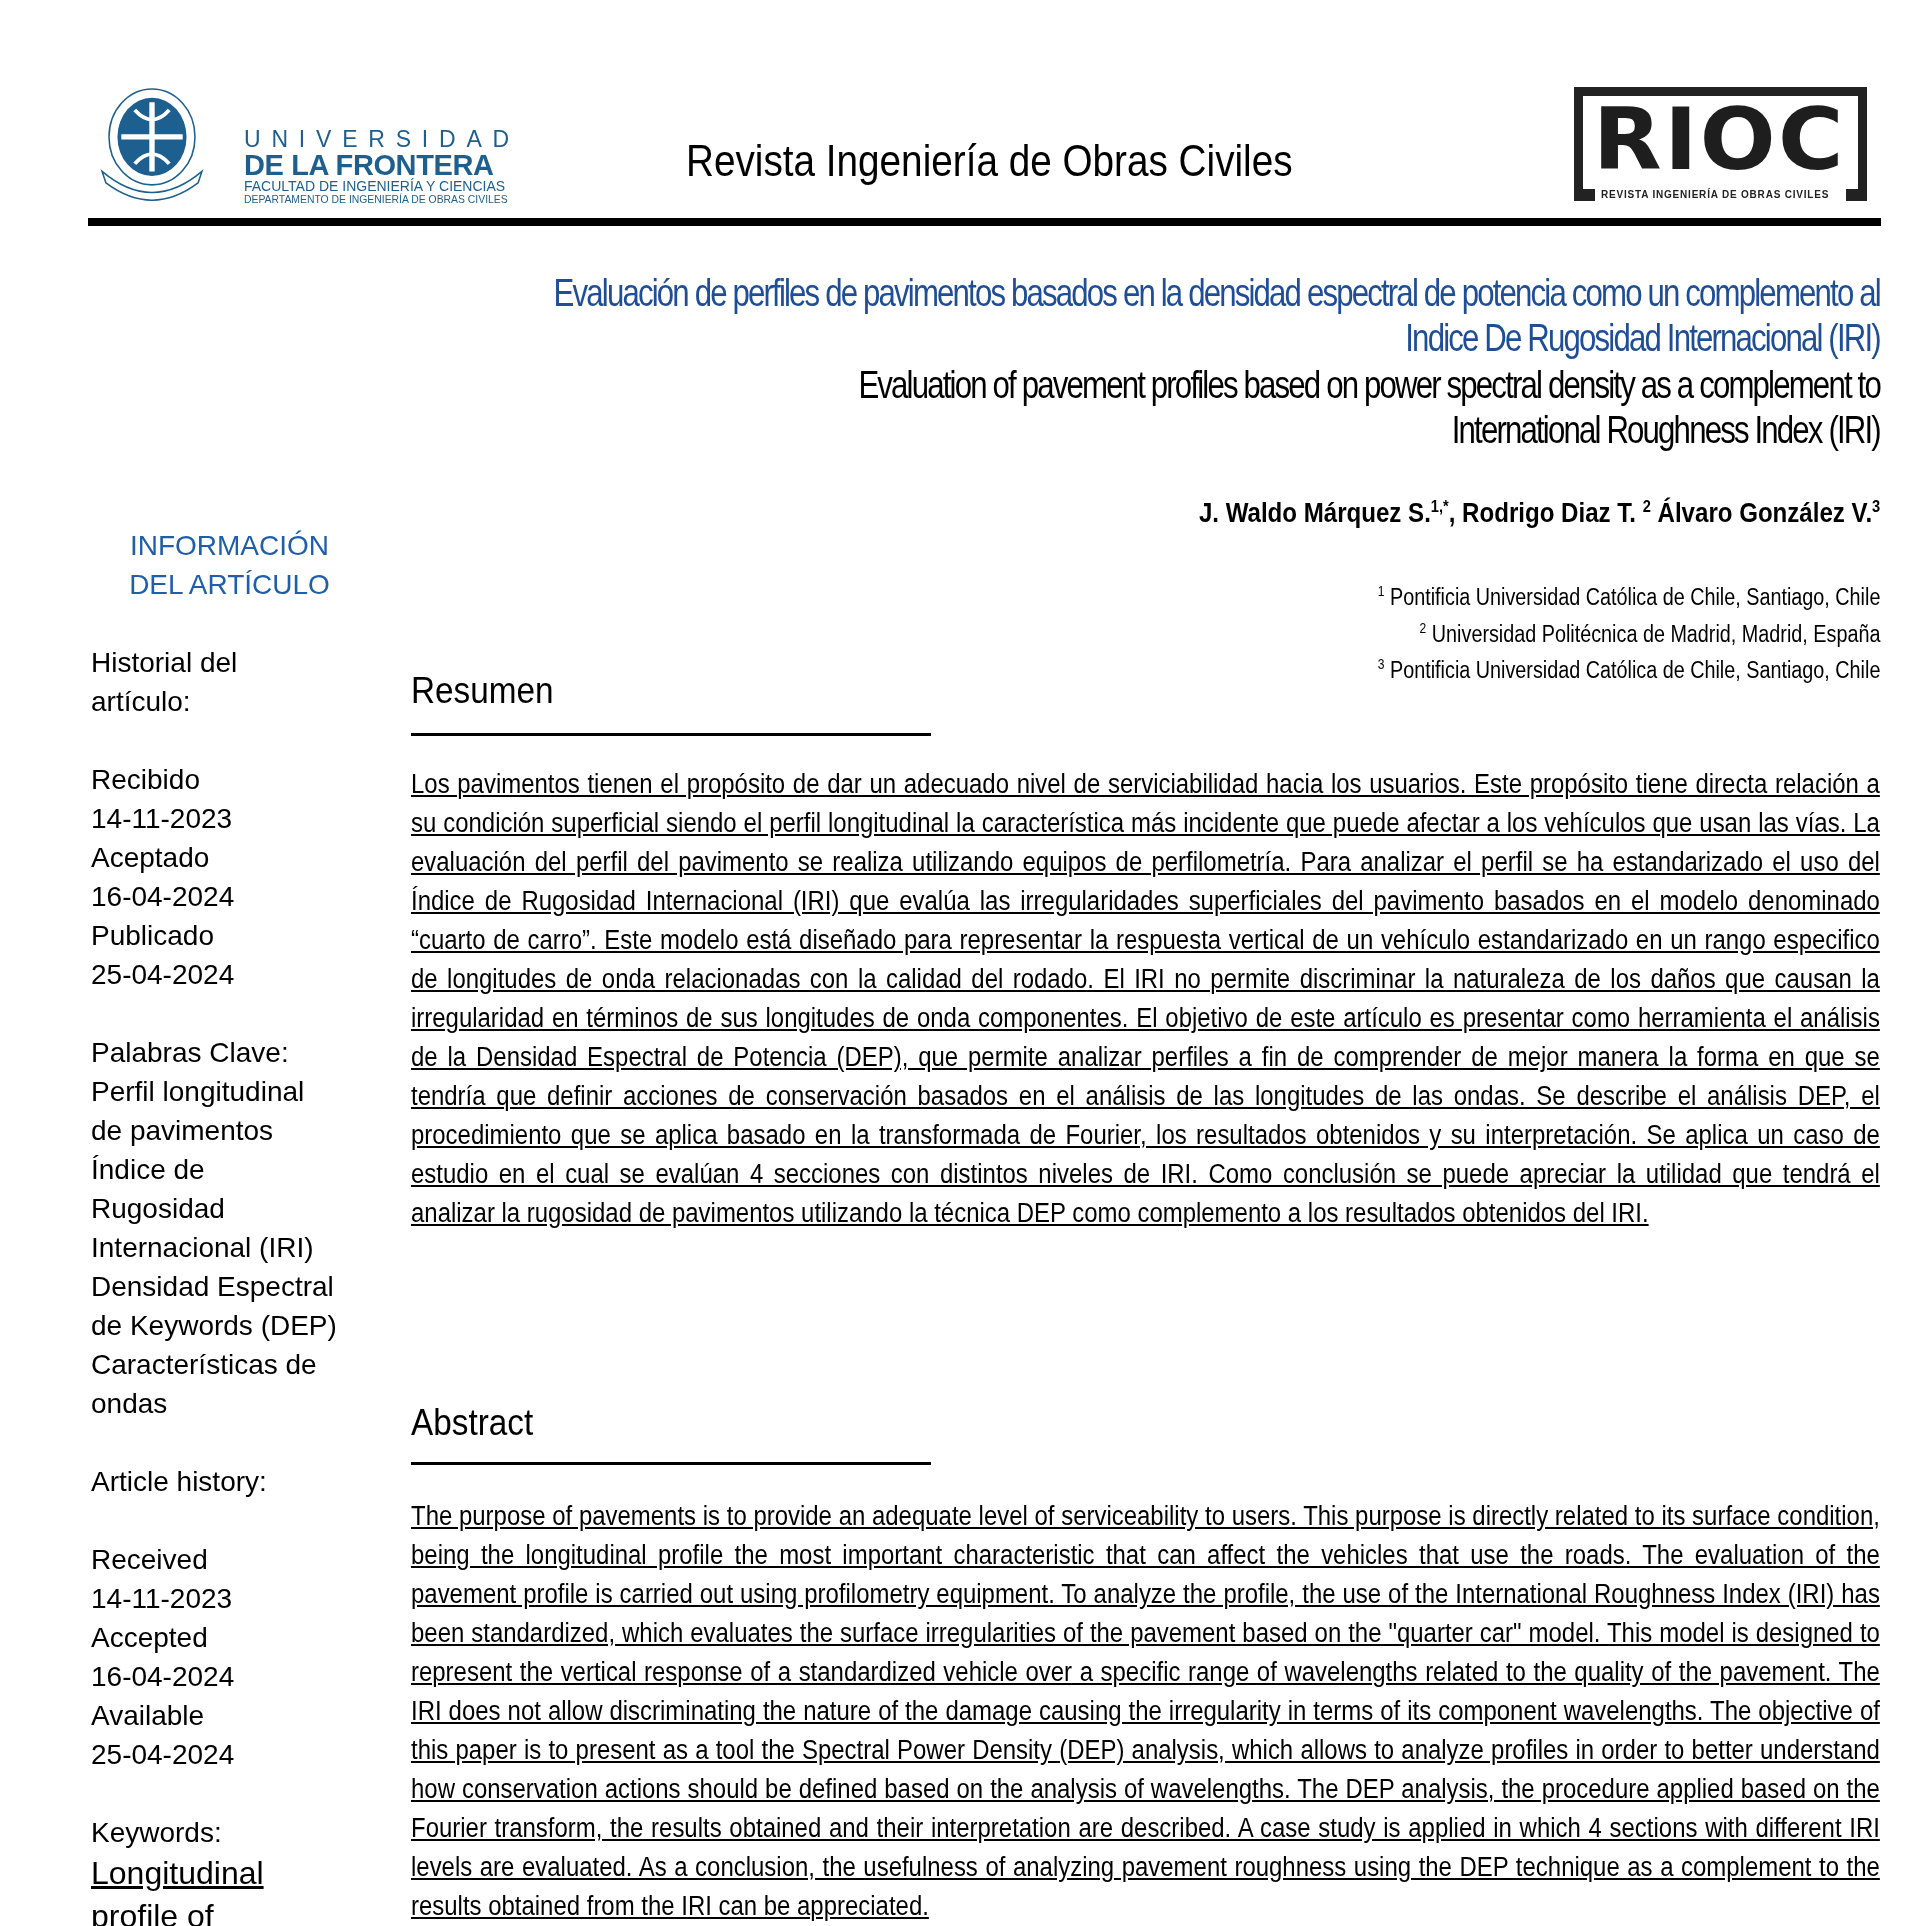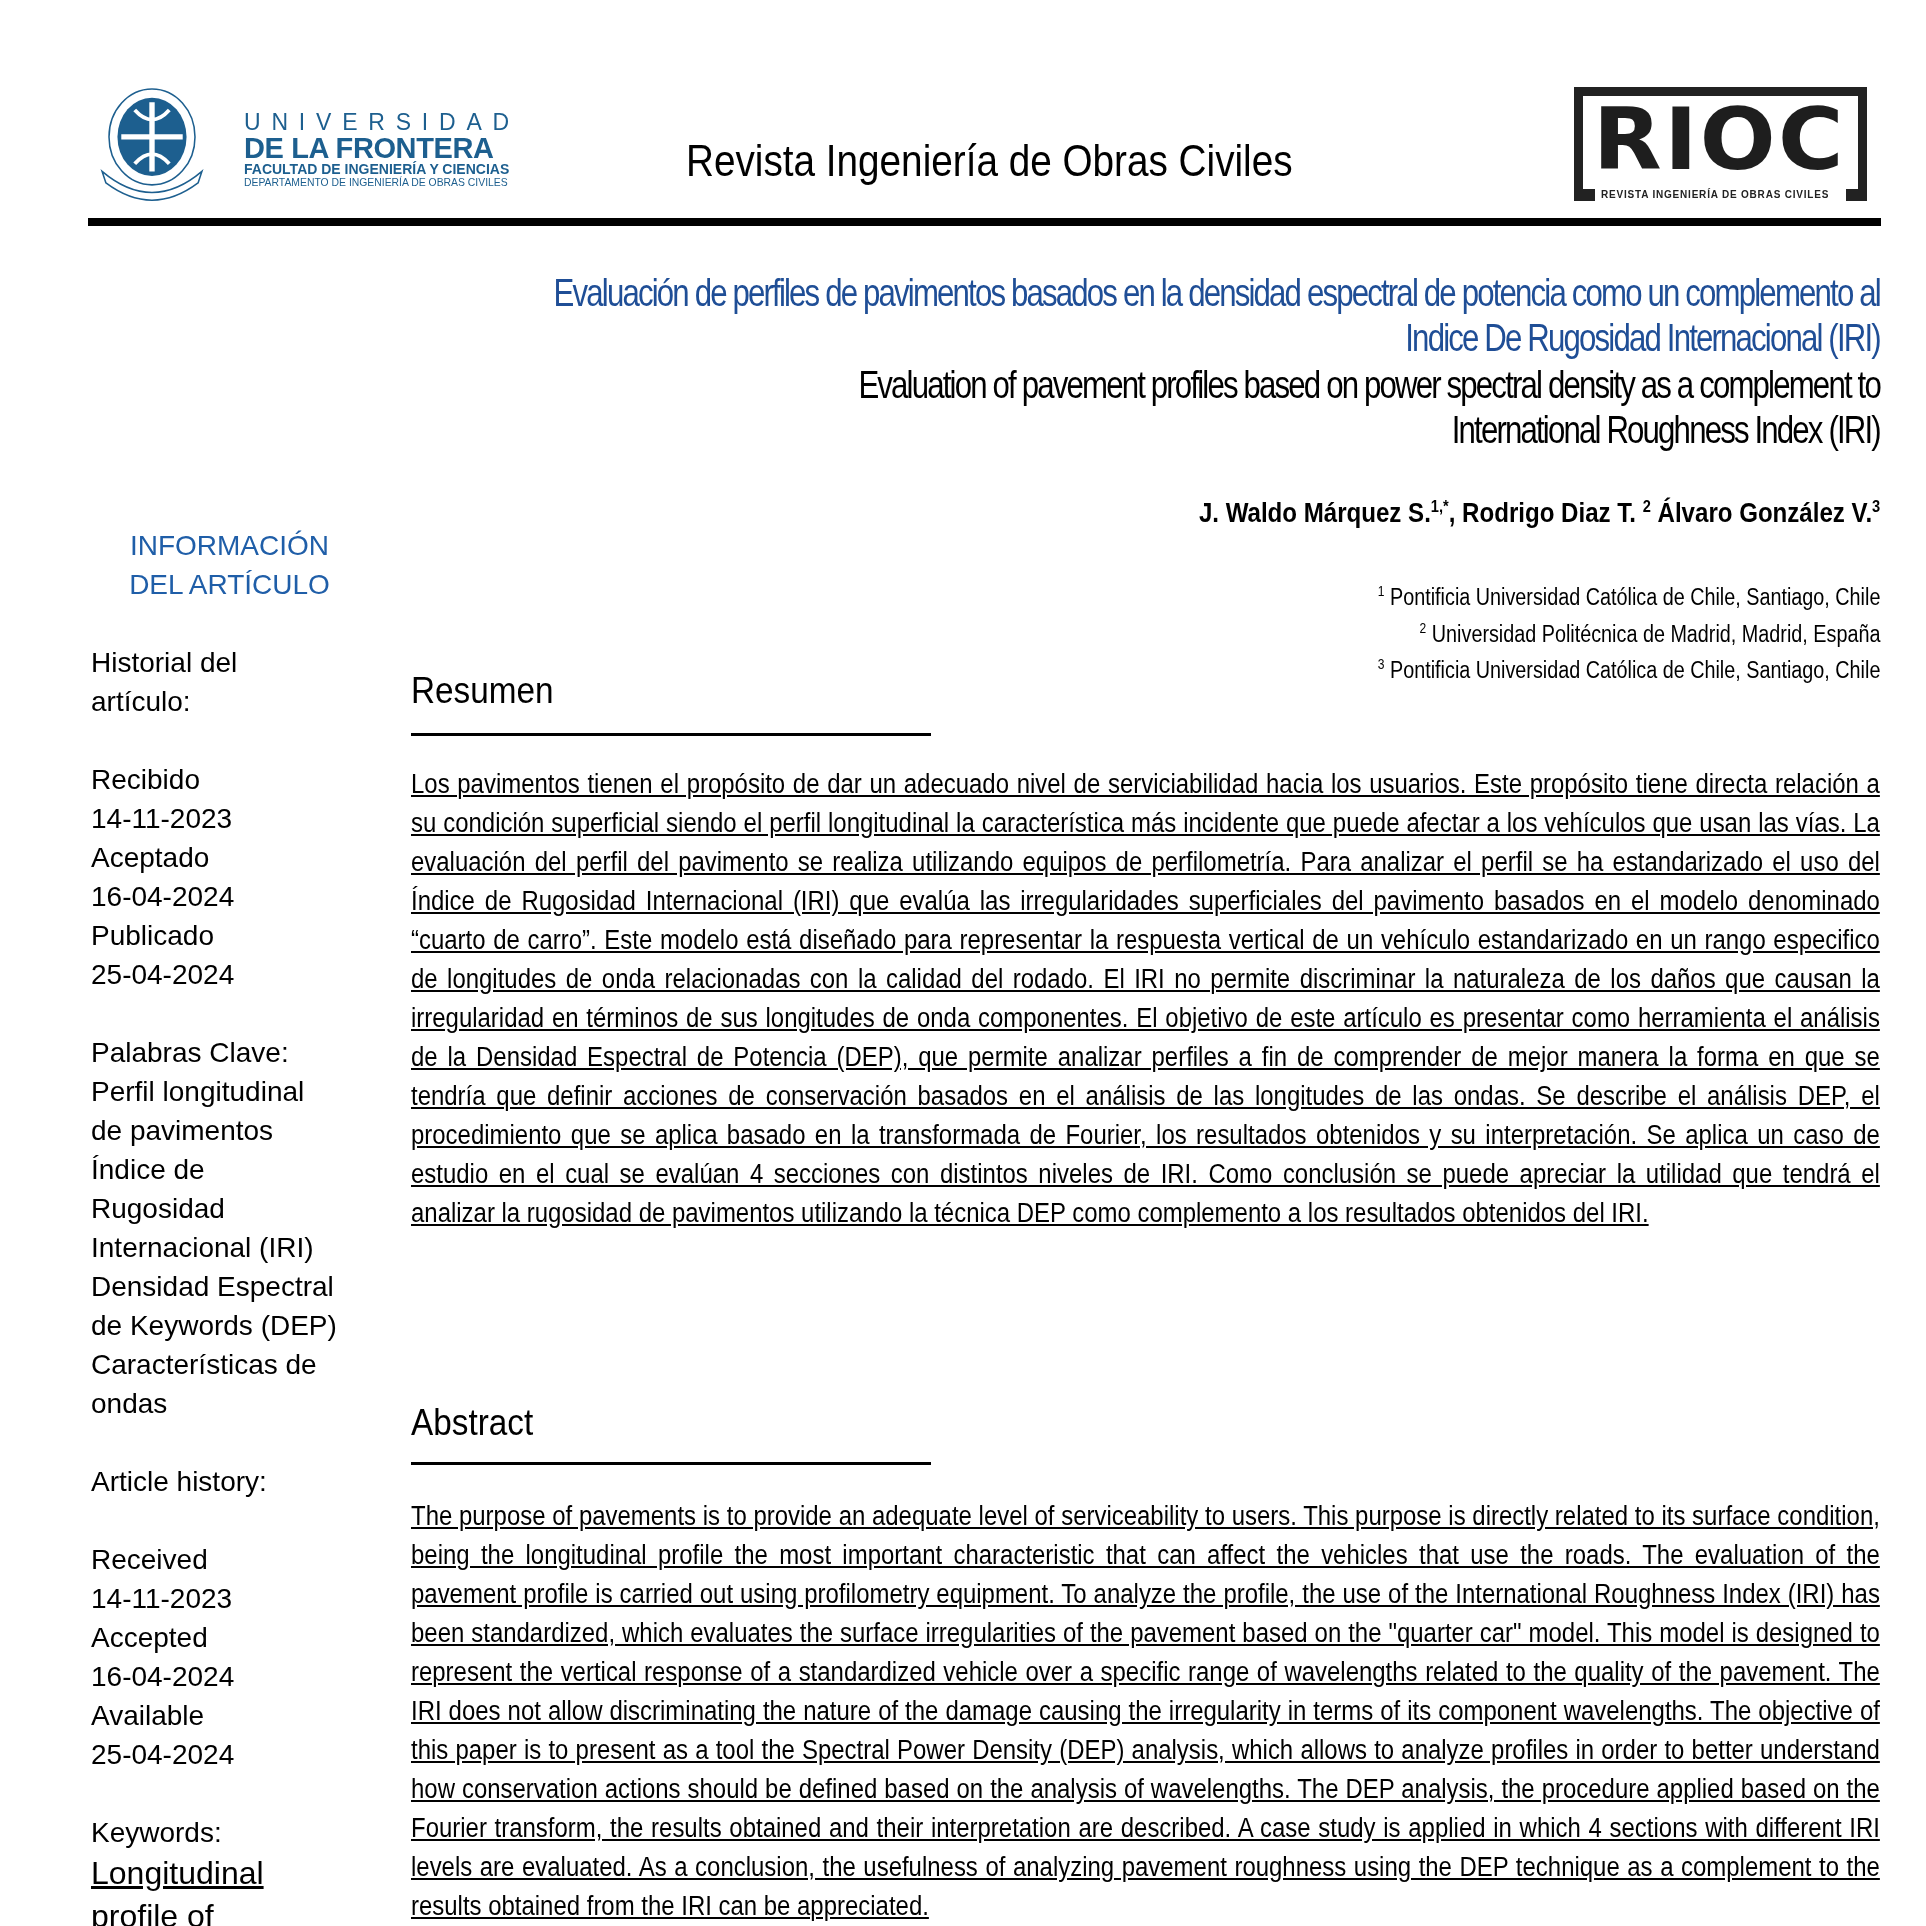--- a/index.html
+++ b/index.html
@@ -4,23 +4,23 @@
 <style>
   html, body { margin:0; padding:0; background:#ffffff; }
   body { width:1965px; height:2542px; position:relative; overflow:hidden;
          font-family:"Liberation Sans", "DejaVu Sans", sans-serif; color:#000; }
   .abs { position:absolute; }
 
   
   #ufro-logo { left:94px; top:87px; width:424px; height:119px; }
   #ufro-seal { position:absolute; left:0; top:0; width:116px; height:119px; }
   #ufro-text { position:absolute; left:150px; top:23px; width:277px; color:#1d5f8f; }
-  #ufro-text .u1 { font-size:23px; letter-spacing:10.8px; font-weight:300; line-height:24px; }
+  #ufro-text .u1 { font-size:23px; letter-spacing:10.8px; font-weight:300; line-height:24px;margin-top:17px; }
   #ufro-text .u2 { font-size:29px; font-weight:bold; line-height:28px; letter-spacing:-0.4px; }
-  #ufro-text .u3 { font-size:14px; font-weight:bold; line-height:15.4px; }
+  #ufro-text .u3 { font-size:14px; font-weight:normal; line-height:15.4px; }
   #ufro-text .u4 { font-size:10.4px; line-height:12.3px; }
 
   #journal-name { left:686px; top:135px; font-size:45px; font-family:"Liberation Sans", sans-serif;
                   transform:scaleX(0.86); transform-origin:left top; white-space:nowrap; }
 
   #rioc-logo { left:1574px; top:87px; width:297px; height:117px; }
   #rioc-frame { position:absolute; left:0; top:0; width:293px; height:114px;
                 border:9.2px solid #222; border-bottom:none; box-sizing:border-box; }
   #rioc-big { position:absolute; left:19px; top:13.5px; font-size:85px; font-weight:900; color:#1e1e1e;
               line-height:77px; letter-spacing:2.3px; font-family:"DejaVu Sans", sans-serif; transform:scaleX(1.05); transform-origin:left top;}

